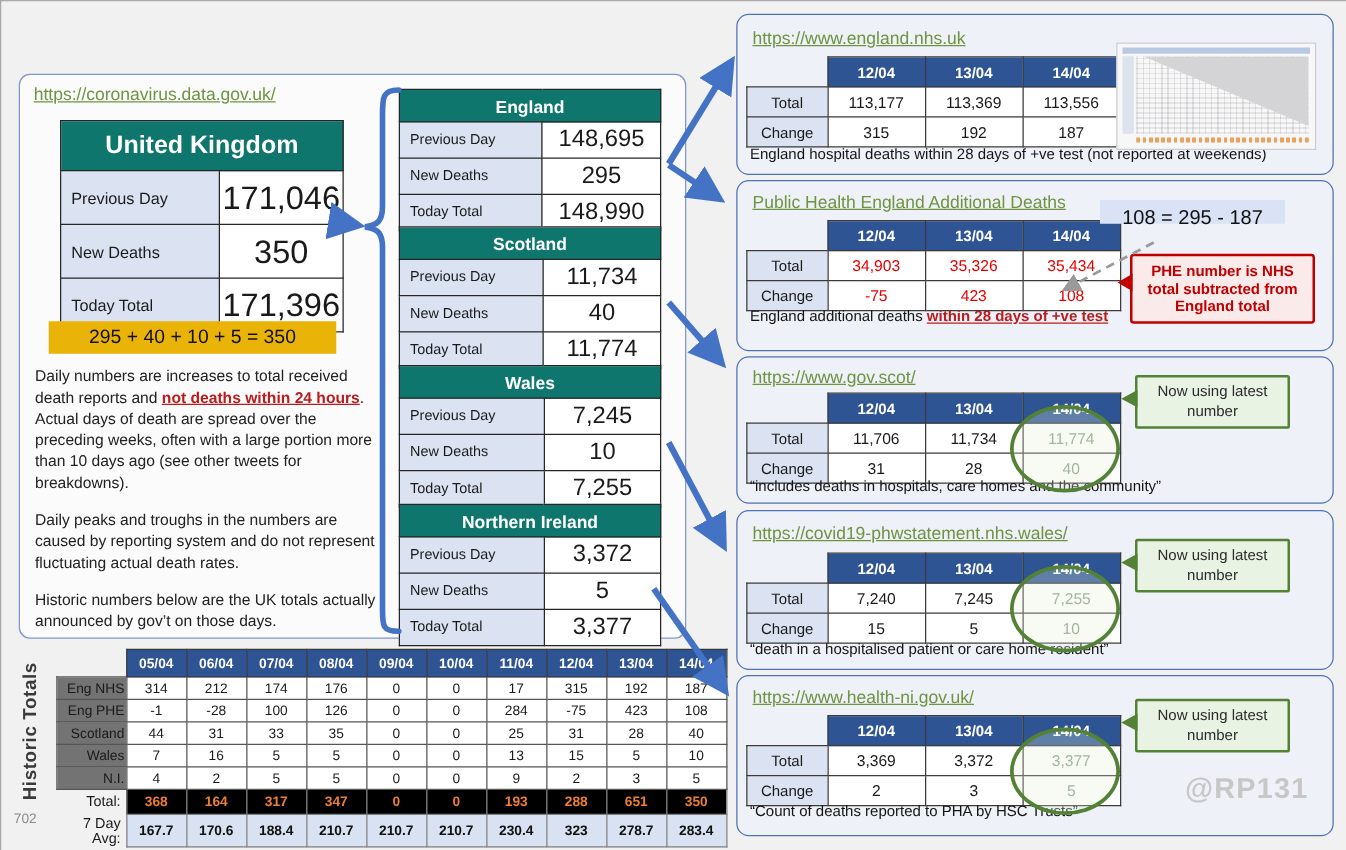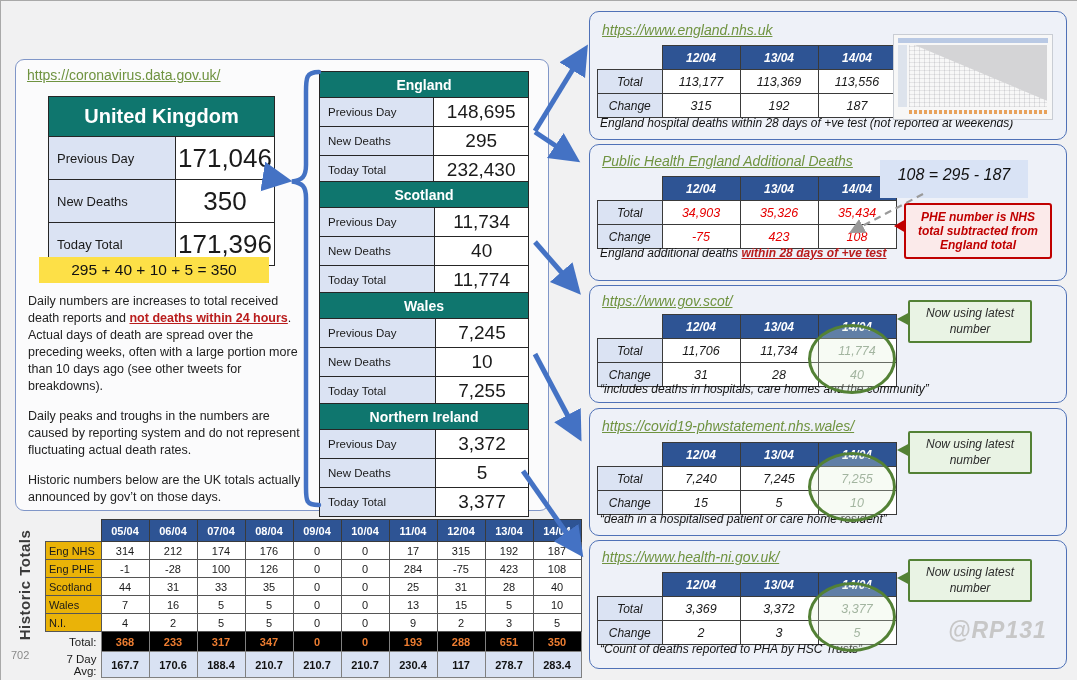--- a/index.html
+++ b/index.html
@@ -32,21 +32,21 @@
   table.uk td{height:40px;}
   table.uk td.lbl{width:117px;font-size:13px;}
   table.uk td.val{width:96px;font-size:26px;}
   table.country{width:210px;}
   table.country th{font-size:14px;height:23px;}
   table.country td{height:26px;}
   table.country td.lbl{width:113px;font-size:11.5px;}
   table.country td.val{width:95px;font-size:19px;}
   
   .formula{
-    position:absolute;background:#fde047;text-align:center;font-size:15.5px;color:#111;
+    position:absolute;background:#eab308;text-align:center;font-size:15.5px;color:#111;
   }
   .sum-strip{left:38px;top:256px;width:230px;height:26px;line-height:26px;}
   
   .notes{position:absolute;left:27px;top:292px;width:278px;font-size:12.5px;line-height:1.36;color:#222;}
   .notes p{margin:0 0 13px 0;}
   .red-u{color:#b91c1c;font-weight:bold;text-decoration:underline;}
   
   .src-panel{
     position:absolute;left:588px;width:476px;background:#eef1f8;
     border:1.6px solid #4f71b7;border-radius:10px;
@@ -66,51 +66,51 @@
   .thumb .bar{position:absolute;left:4px;right:4px;top:3px;height:5px;background:#b9c9e4;}
   .thumb .side{position:absolute;left:4px;top:10px;bottom:12px;width:9px;background:#dde3ec;}
   .thumb .grid{position:absolute;left:15px;right:5px;top:10px;bottom:12px;
     background:repeating-linear-gradient(90deg,rgba(120,120,130,.18) 0 1px,transparent 1px 5px),
                repeating-linear-gradient(0deg,rgba(120,120,130,.15) 0 1px,transparent 1px 4px);}
   .thumb .tri{position:absolute;left:15px;right:5px;top:10px;bottom:12px;background:#d4d4d6;
     clip-path:polygon(4% 0,100% 0,100% 90%);}
   .thumb .orange{position:absolute;left:15px;right:5px;bottom:5px;height:4px;
     background:repeating-linear-gradient(90deg,#e8a25a 0 3px,#f4f4f4 3px 5px);}
   
-  .phe-formula{left:290px;top:15px;width:148px;height:38px;line-height:30px;background:#d9e3f5;font-size:16px;}
+  .phe-formula{left:290px;top:15px;width:148px;height:19px;line-height:30px;background:#d9e3f5;font-size:16px;}
   .callout{
     position:absolute;border:2.2px solid #c00000;background:#fbeaea;color:#c00000;
     font-size:12px;font-weight:bold;text-align:center;border-radius:3px;padding:5px 6px;
   }
   .callout:before{content:"";position:absolute;left:-12px;top:14px;border:7px solid transparent;border-right:12px solid #c00000;border-left:none;}
   .bubble{
     position:absolute;border:2.4px solid #538135;background:#e9f3e4;color:#2b2b2b;
     font-size:12px;text-align:center;border-radius:2px;padding:4px 8px;line-height:1.3;
   }
   .bubble:before{content:"";position:absolute;left:-13px;top:10px;border:7px solid transparent;border-right:13px solid #538135;border-left:none;}
   .ellipse{position:absolute;border:3px solid #538135;border-radius:50%;background:rgba(226,240,217,.28);}
   .watermark{position:absolute;font-size:23px;font-weight:bold;color:#c7c7c7;letter-spacing:1px;}
   
   .hist-grid{position:absolute;left:44px;top:518px;}
   .hist-grid th{background:#2e5494;color:#fff;font-size:11px;font-weight:bold;width:45px;height:19px;border:1px solid #3a3a3a;}
   .hist-grid td{border:1px solid #555;text-align:center;font-size:11px;height:15px;background:#fff;}
   .hist-grid td.corner{background:transparent;border:none;width:53px;}
-  .hist-grid td.rlabel{background:#eab308;text-align:left;padding-left:3px;}
+  .hist-grid td.rlabel{background:#737373;text-align:right;padding-left:3px;}
   .hist-grid tr.total td{background:#000000;color:#ed7d31;font-weight:bold;border-color:#808080;height:17px;}
   .hist-grid tr.avg td{background:#d9e2f3;color:#111;font-weight:bold;border-color:#808080;height:18px;}
   .hist-grid tr.total td.rlabel,.hist-grid tr.avg td.rlabel{
     background:transparent;border:none;color:#1a1a1a;text-align:right;padding-right:4px;font-weight:normal;font-size:11.5px;}
   .side-label{
     position:absolute;left:-36px;top:575px;width:120px;height:18px;text-align:center;
     font-size:15px;font-weight:bold;color:#3a3a3a;transform:rotate(-90deg);letter-spacing:.5px;
   }
   .page-num{position:absolute;left:10px;top:648px;font-size:11px;color:#8a8a8a;}
   
   #connectors{position:absolute;left:0;top:0;z-index:6;pointer-events:none;}
-  .panel-inner{position:relative;width:100%;height:100%;font-style:italic;}
+  .panel-inner{position:relative;width:100%;height:100%;}
 </style>
 </head>
 <body>
 
 <div id="canvas">
 
 
   <div class="big-panel"></div>
 
   <a class="glink cv-link" href="#">https://coronavirus.data.gov.uk/</a>
@@ -151,21 +151,21 @@
     <tr>
           <td class="lbl">Previous Day</td>
           <td class="val">148,695</td>
         </tr>
     <tr>
           <td class="lbl">New Deaths</td>
           <td class="val">295</td>
         </tr>
     <tr>
           <td class="lbl">Today Total</td>
-          <td class="val">232,430</td>
+          <td class="val">148,990</td>
         </tr>
   </tbody>
     </table>
 
   <table class="kv country" style="left:318px;top:180px;">
     <tbody>
         <tr>
           <th colspan="2">Scotland</th>
         </tr>
     <tr>
@@ -472,40 +472,40 @@
             <td>0</td>
             <td>0</td>
             <td>9</td>
             <td>2</td>
             <td>3</td>
             <td>5</td>
           </tr>
           <tr class="total">
             <td class="rlabel">Total:</td>
             <td>368</td>
-            <td>233</td>
+            <td>164</td>
             <td>317</td>
             <td>347</td>
             <td>0</td>
             <td>0</td>
             <td>193</td>
             <td>288</td>
             <td>651</td>
             <td>350</td>
           </tr>
           <tr class="avg">
             <td class="rlabel">7 Day Avg:</td>
             <td>167.7</td>
             <td>170.6</td>
             <td>188.4</td>
             <td>210.7</td>
             <td>210.7</td>
             <td>210.7</td>
             <td>230.4</td>
-            <td>117</td>
+            <td>323</td>
             <td>278.7</td>
             <td>283.4</td>
           </tr>
         </tbody>
       </table>
     </div>
   <div class="page-num">702</div>
 
   <svg id="connectors" width="1077" height="680">
     <defs>

